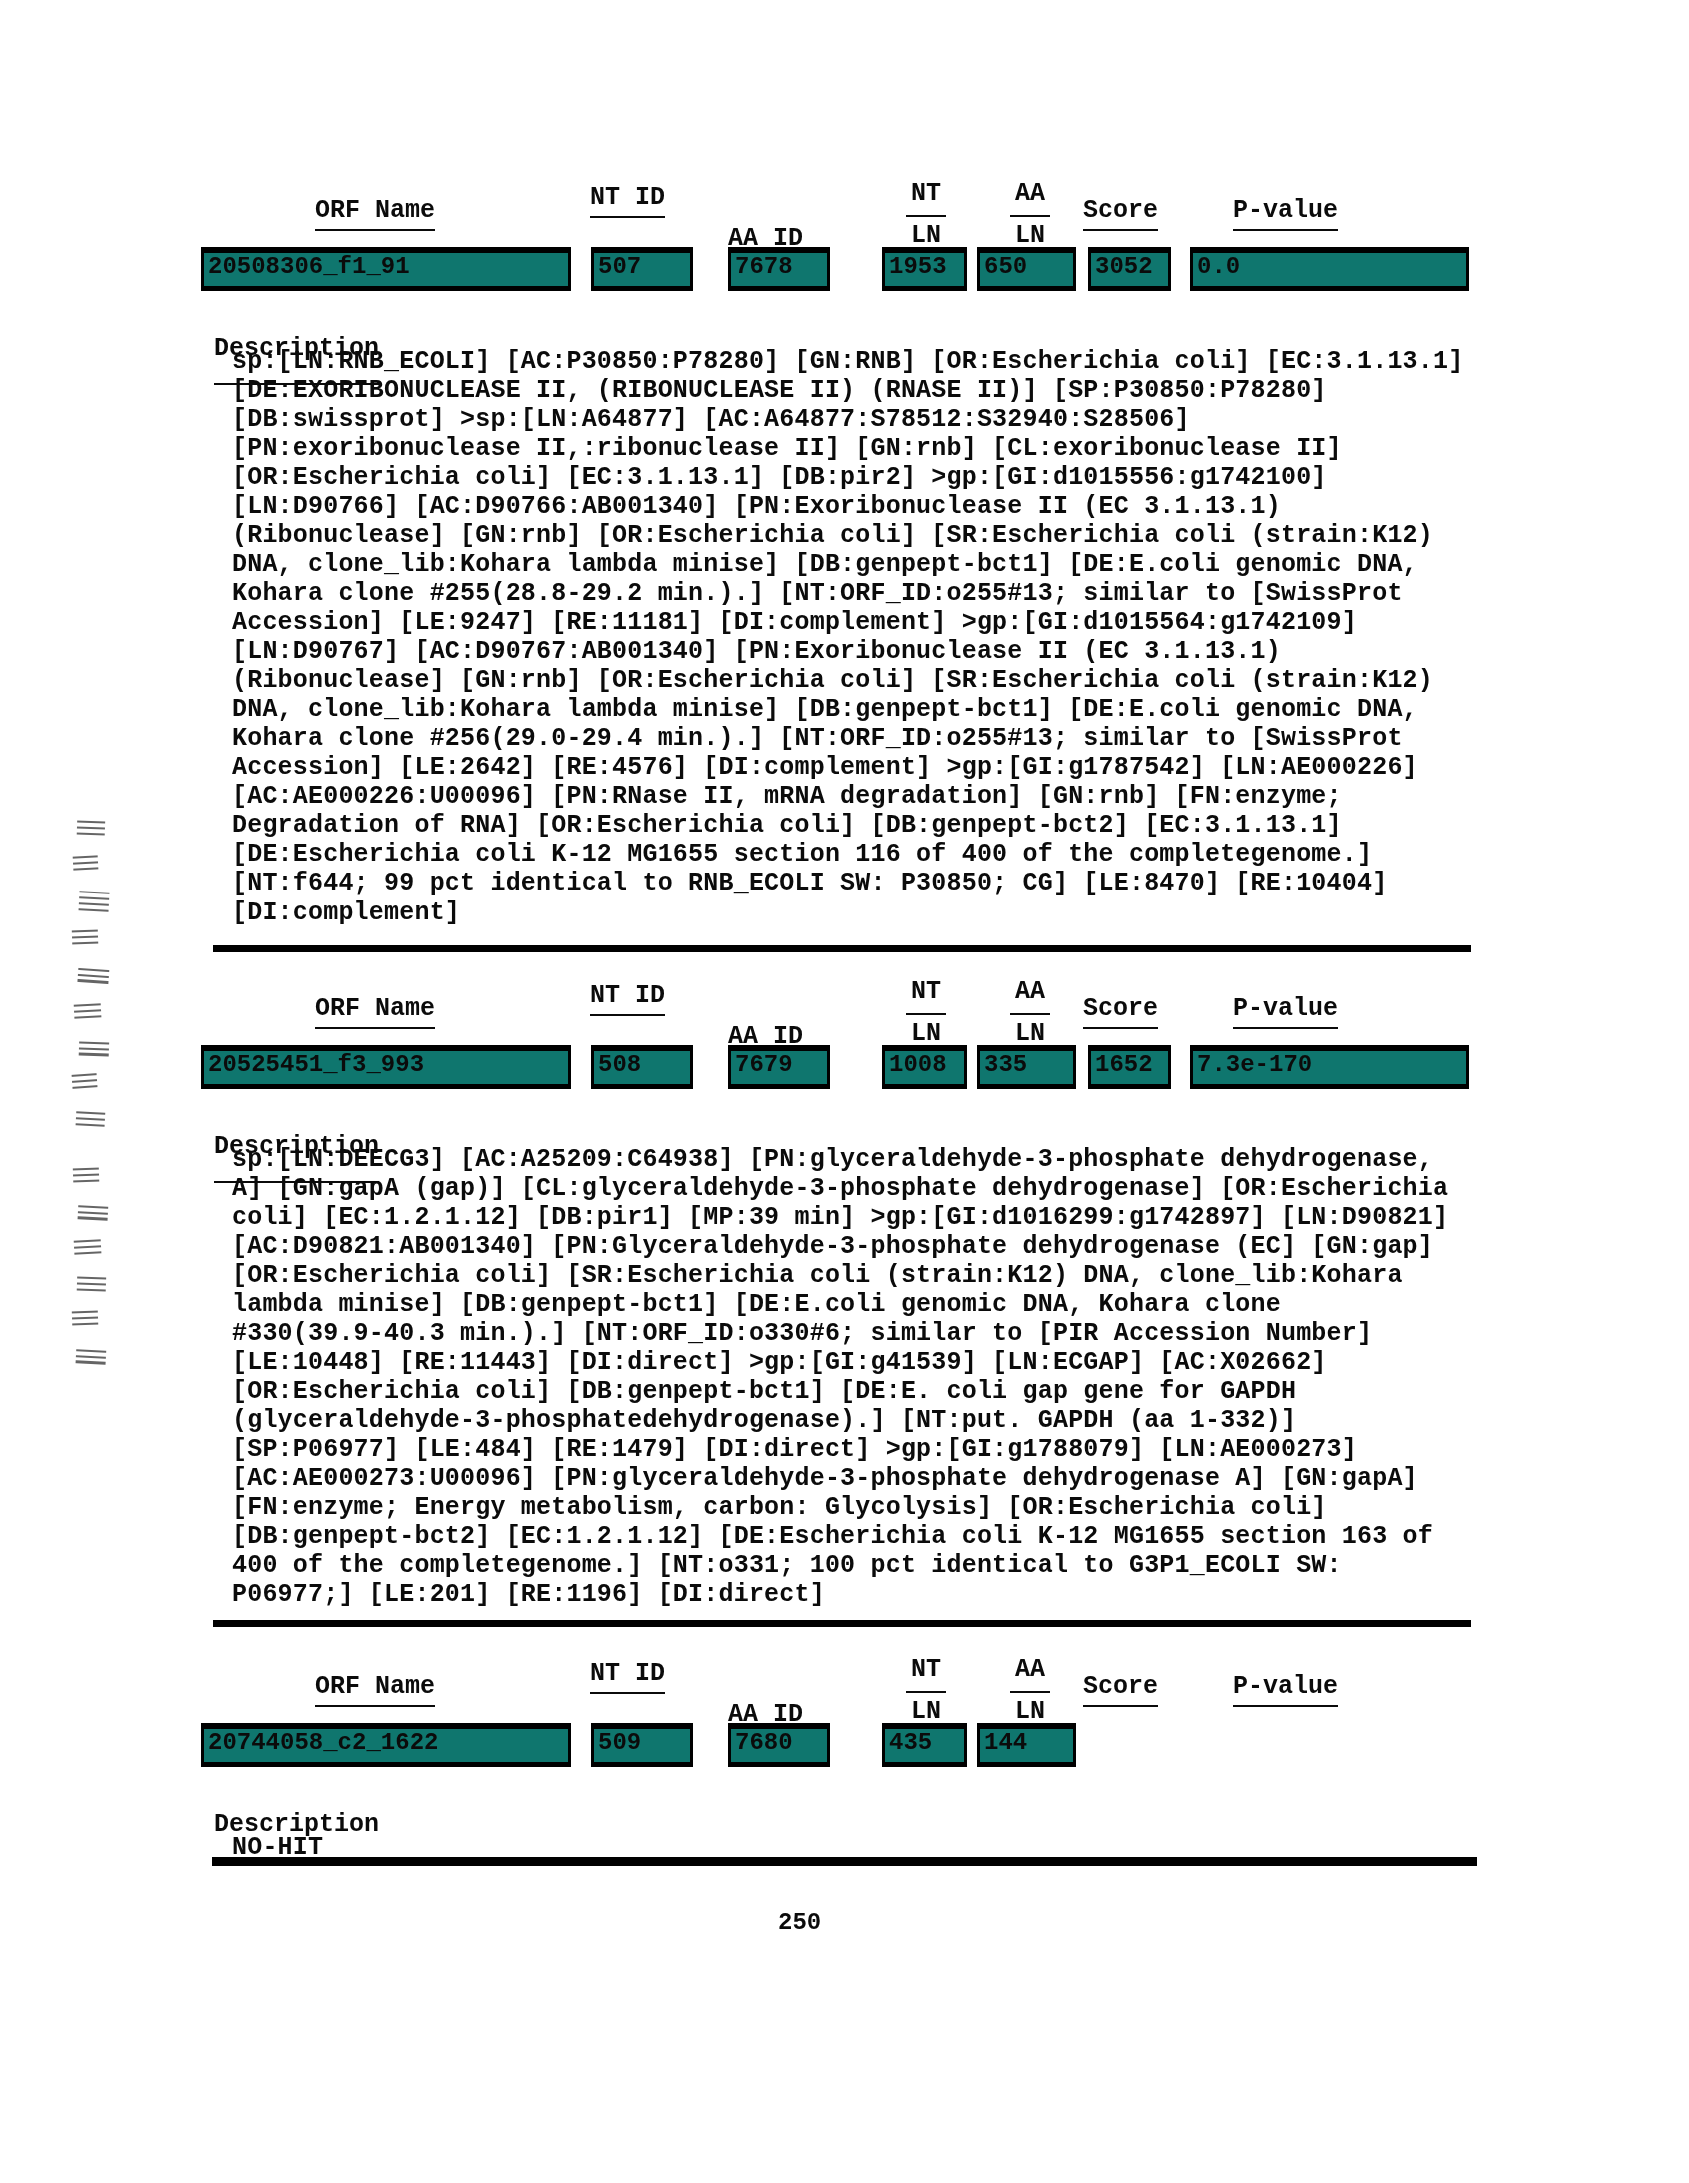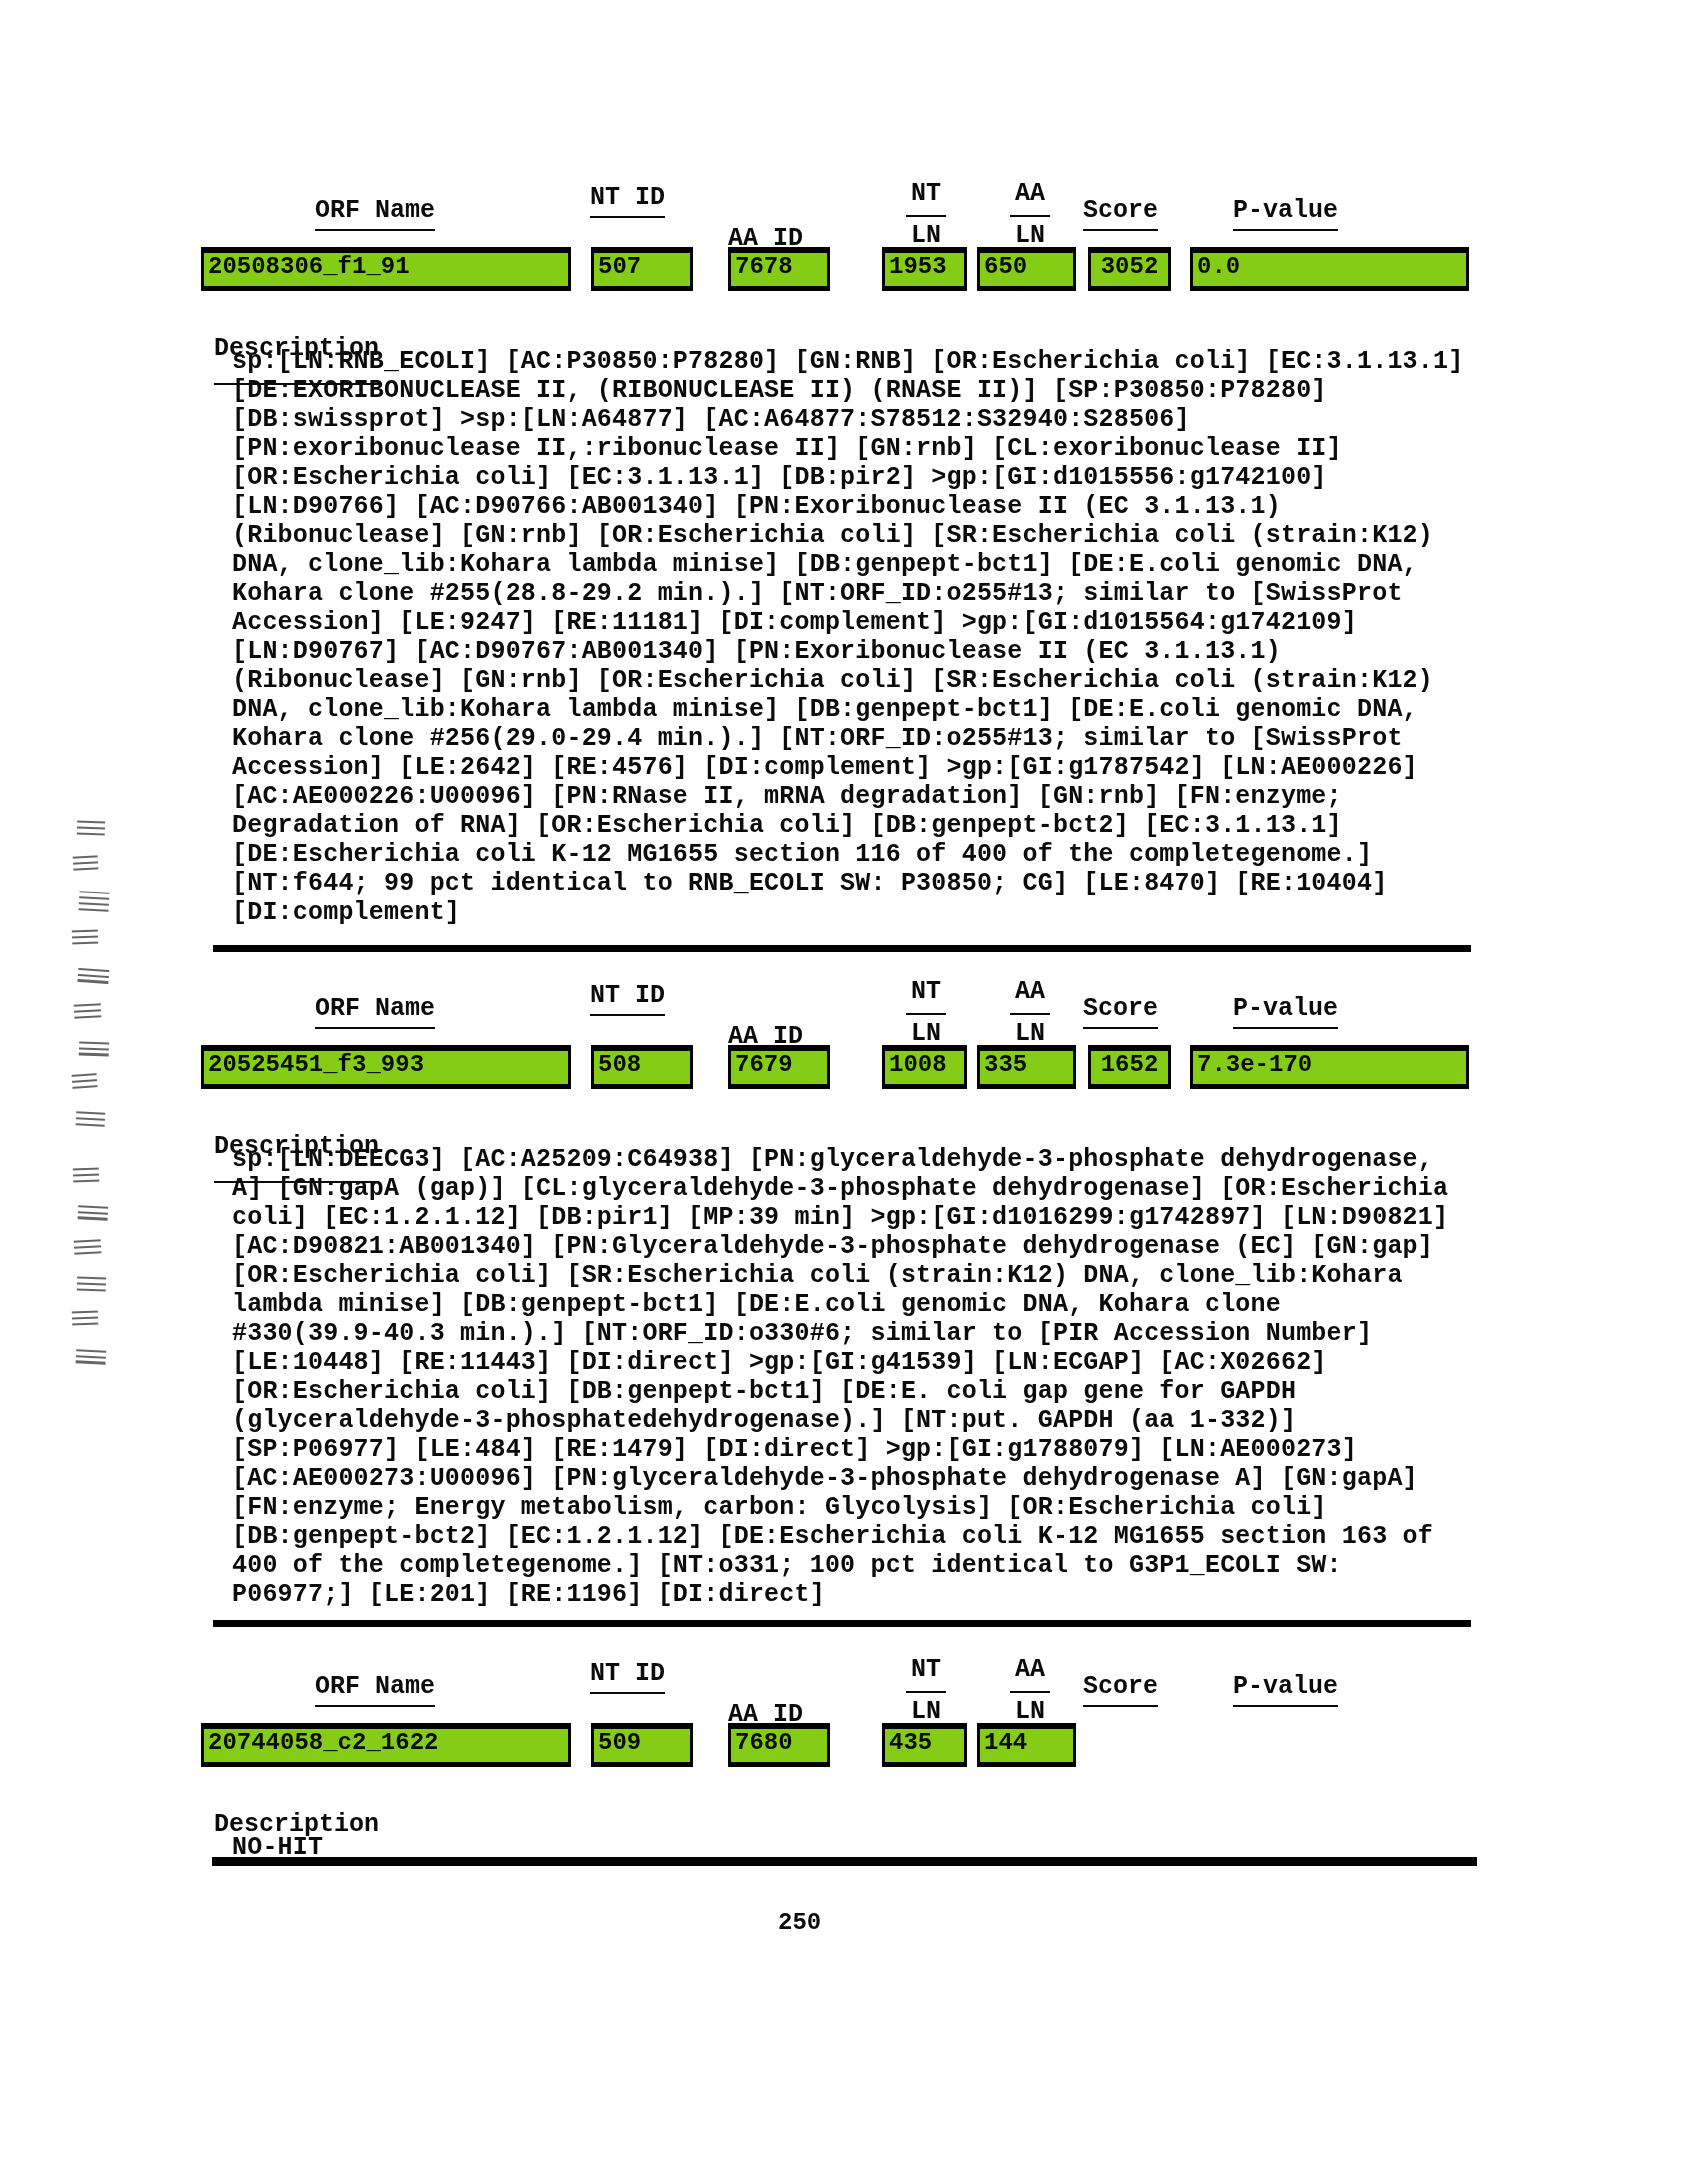--- a/index.html
+++ b/index.html
@@ -25,28 +25,28 @@
 
   .stack{position:absolute;width:40px;text-align:center;font-size:25px;line-height:1;}
   .s-nt{left:906px;top:0;}
   .s-aa{left:1010px;top:0;}
   .stack .cell{border-bottom:2.5px solid #0b0b0b;padding-bottom:9px;margin-bottom:5.5px;}
 
   .box{
     position:absolute;top:66px;height:44px;box-sizing:border-box;
     border:3px solid #000;border-top-width:6.5px;border-bottom-width:5.5px;
     font-size:24px;line-height:1.1;padding:1px 4px;white-space:nowrap;overflow:visible;
-    background:#84cc16;
+    background:#0f766e;
   }
   .box-orf{left:201px;width:370px;}
   .box-ntid{left:591px;width:102px;}
   .box-aaid{left:728px;width:102px;}
   .box-ntln{left:882px;width:85px;}
   .box-aaln{left:977px;width:99px;}
-  .box-score{left:1088px;width:83px;text-align:center;}
+  .box-score{left:1088px;width:83px;}
   .box-pval{left:1190px;width:279px;}
 
   .desc-label{
     position:absolute;left:214px;top:115px;font-size:25px;line-height:1;
     padding-bottom:22px;border-bottom:2.5px solid #0b0b0b;white-space:nowrap;margin-top:40px;
   }
   .desc{
     position:absolute;left:224px;top:158px;margin:8px;
     font-family:"Liberation Mono",monospace;font-weight:bold;
     font-size:25px;line-height:29px;white-space:pre;letter-spacing:0.2px;

